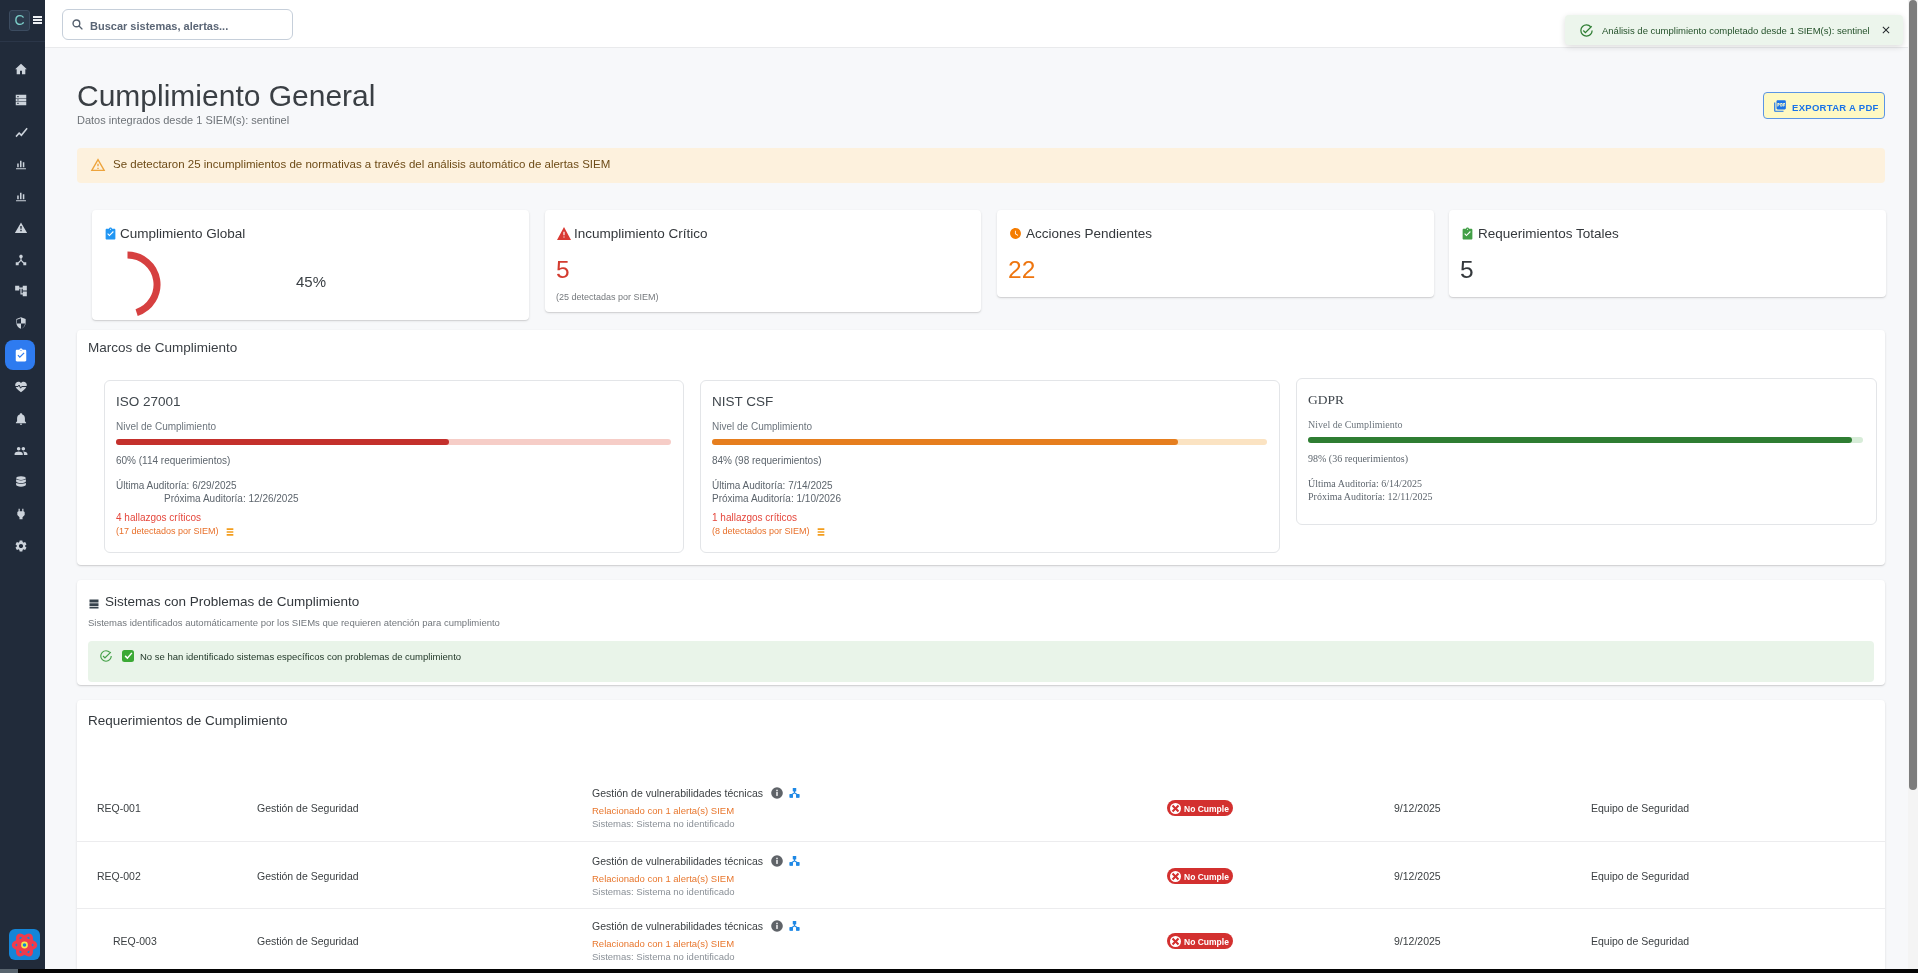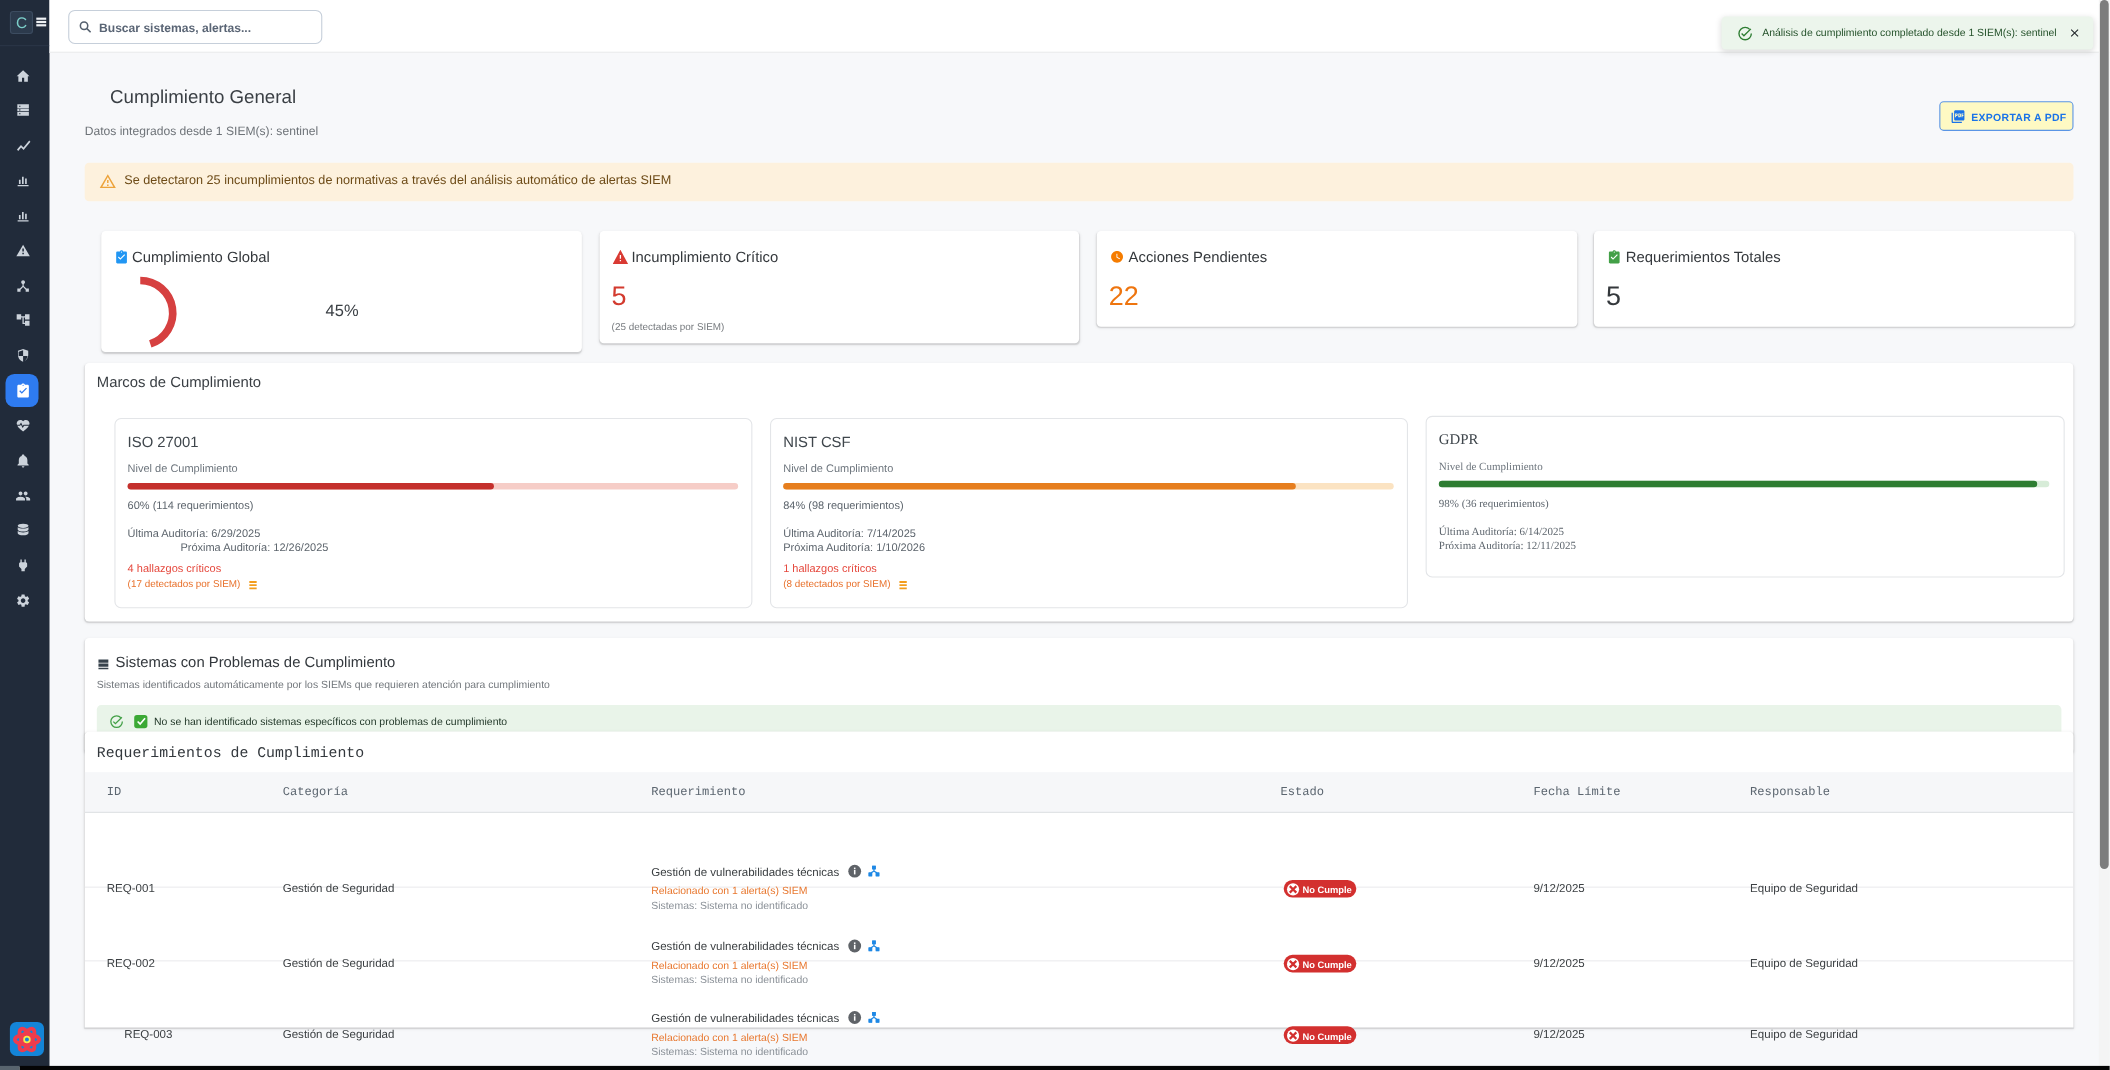--- a/index.html
+++ b/index.html
@@ -100,21 +100,21 @@
   <svg class="ic abs" style="left:14px;top:8px;" width="15" height="15" viewBox="0 0 24 24" fill="#2e7d32">
       <path d="M12 2a10 10 0 1 0 10 10h-2a8 8 0 1 1-8-8 8 8 0 0 1 5.9 2.6l1.5-1.4A10 10 0 0 0 12 2z"></path>
       <path d="M7.6 11.3l-1.4 1.4 4 4L21 5.9l-1.4-1.4-9.4 9.4z"></path>
     </svg>
   <span class="abs" style="left:37px;top:10px;font-size:9.5px;color:#24512a;white-space:nowrap;">Análisis de cumplimiento completado desde 1 SIEM(s): sentinel</span>
   <svg class="abs" style="left:315px;top:9px;" width="12" height="12" viewBox="0 0 24 24" fill="#22272b">
       <path d="M19 6.4L17.6 5 12 10.6 6.4 5 5 6.4 10.6 12 5 17.6 6.4 19 12 13.4 17.6 19 19 17.6 13.4 12z"></path>
     </svg>
 </div>
 
-<div class="abs" style="left:77px;top:79px;font-size:17px;color:#3a3f44;margin-left:23px;">Cumplimiento General</div>
+<div class="abs" style="left:77px;top:79px;font-size:30px;color:#3a3f44;">Cumplimiento General</div>
 <div class="abs" style="left:77px;top:114px;font-size:11px;color:#6e7378;">Datos integrados desde 1 SIEM(s): sentinel</div>
 <div class="abs" style="left:1763px;top:92px;width:122px;height:27px;border:1px solid #5a95e5;border-radius:4px;box-sizing:border-box;background:#fef9c3;">
   <svg class="abs" style="left:9px;top:6px;" width="14" height="14" viewBox="0 0 24 24" fill="#1a73e8">
       <path d="M20 2H8c-1.1 0-2 .9-2 2v12c0 1.1.9 2 2 2h12c1.1 0 2-.9 2-2V4c0-1.1-.9-2-2-2zm-8.5 7.5c0 .8-.7 1.5-1.5 1.5H9v2H7.5V7H10c.8 0 1.5.7 1.5 1.5v1zm5 2c0 .8-.7 1.5-1.5 1.5h-2.5V7H15c.8 0 1.5.7 1.5 1.5v3zm4-3H19v1h1.5V11H19v2h-1.5V7h3v1.5zM9 9.5h1v-1H9v1zM4 6H2v14c0 1.1.9 2 2 2h14v-2H4V6zm10 5.5h1v-3h-1v3z"></path>
     </svg>
   <span class="abs" style="left:28px;top:9px;font-size:9.5px;letter-spacing:.3px;color:#1a73e8;font-weight:bold;white-space:nowrap;">EXPORTAR A PDF</span>
 </div>
 
 <div class="abs" style="left:77px;top:148px;width:1808px;height:35px;background:#fdf1dd;border-radius:4px;">
   <svg class="abs" style="left:13px;top:9px;" width="16" height="16" viewBox="0 0 24 24" fill="#eda33b">
@@ -226,30 +226,22 @@
         <path d="M7.6 11.3l-1.4 1.4 4 4L21 5.9l-1.4-1.4-9.4 9.4z"></path>
       </svg>
     <span class="abs" style="left:34px;top:9px;width:12px;height:12px;background:#3ba935;border-radius:2.5px;"></span>
     <svg class="abs" style="left:36px;top:10px;" width="9" height="9" viewBox="0 0 24 24" fill="none" stroke="#fff" stroke-width="4">
         <path d="M3 13l6 6L21 5"></path>
       </svg>
     <span class="abs" style="left:52px;top:10px;font-size:9.5px;color:#23392a;">No se han identificado sistemas específicos con problemas de cumplimiento</span>
   </div>
 </div>
 
-<div class="card" style="left:77px;top:665px;width:1808px;height:269px;border-radius:4px 4px 0 0;overflow:hidden;font-family:Liberation Mono, monospace;">
+<div class="card" style="left:77px;top:700px;width:1808px;height:269px;border-radius:4px 4px 0 0;overflow:hidden;">
   <span class="abs" style="left:11px;top:13px;font-size:13.5px;color:#33383d;">Requerimientos de Cumplimiento</span>
-  <div class="abs" style="left:0;top:37px;width:1808px;height:37px;background:#f6f7f9;border-bottom:1px solid #dfe1e4;box-sizing:border-box;">
-    <span class="abs thd" style="left:20px;">ID</span>
-    <span class="abs thd" style="left:180px;">Categoría</span>
-    <span class="abs thd" style="left:515px;">Requerimiento</span>
-    <span class="abs thd" style="left:1087px;">Estado</span>
-    <span class="abs thd" style="left:1317px;">Fecha Límite</span>
-    <span class="abs thd" style="left:1514px;">Responsable</span>
-  </div>
   <div class="abs trow" style="top:74px;height:68px;"></div>
   <div class="abs trow" style="top:142px;height:67px;"></div>
   <div class="abs trow" style="top:209px;height:68px;border-bottom:none;"></div>
 </div>
 <style>
  .thd{top:13px;font-size:11px;color:#5c6670;}
  .trow{left:0;width:1808px;border-bottom:1px solid #ececee;box-sizing:border-box;}
  .tid{position:absolute;font-size:10.5px;color:#3c4043;}
  .req1{position:absolute;font-size:10.5px;color:#3c4043;white-space:nowrap;}
  .req2{position:absolute;font-size:9.5px;color:#e8772e;}

